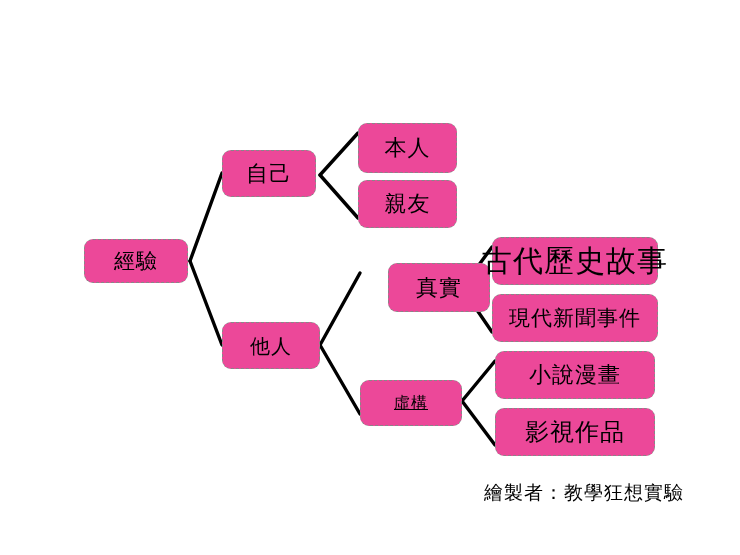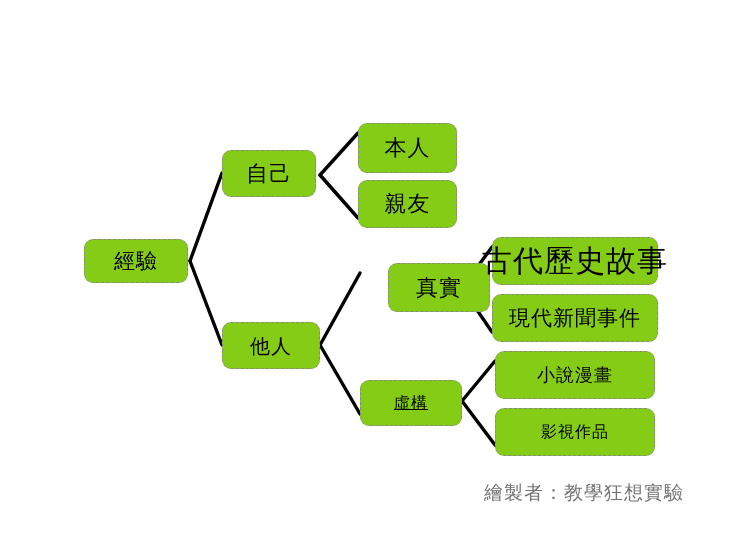--- a/index.html
+++ b/index.html
@@ -21,37 +21,37 @@
     top: 0;
     width: 740px;
     height: 555px;
     pointer-events: none;
   }
   .node {
     position: absolute;
     box-sizing: border-box;
     border: 1.5px dashed #888888;
     border-radius: 9px;
-    background: #84cc16;
+    background: #ec4899;
     color: #000000;
     display: flex;
     align-items: center;
     justify-content: center;
     text-align: center;
     line-height: 1;
     letter-spacing: 1px;
     white-space: nowrap;
   }
   .lvl0 { font-size: 21px; }
   .lvl1 { font-size: 22px; }
   .lvl2 { font-size: 22px; }
   .lvl3 { font-size: 22px; }
   #footer {
     position: absolute;
-    color: #737373;
+    color: #000000;
     font-size: 19px;
     letter-spacing: 1px;
     white-space: nowrap;
   }
 </style>
 </head>
 <body>
 
 <div id="canvas">
 
@@ -89,23 +89,23 @@
       </div>
       <div class="node lvl2" style="left: 360px; top: 380px; width: 102px; height: 46px; font-size: 16px; text-decoration: underline;">
         <span>虛構</span>
       </div>
       <div class="node lvl3" style="left: 492px; top: 237px; width: 166px; height: 48px; font-size: 30px;">
         <span>古代歷史故事</span>
       </div>
       <div class="node lvl3" style="left: 492px; top: 294px; width: 166px; height: 48px; font-size: 21px;">
         <span>現代新聞事件</span>
       </div>
-      <div class="node lvl3" style="left: 495px; top: 351px; width: 160px; height: 48px; font-size: 18px;">
+      <div class="node lvl3" style="left: 495px; top: 351px; width: 160px; height: 48px; font-size: 22px;">
         <span>小說漫畫</span>
       </div>
-      <div class="node lvl3" style="left: 495px; top: 408px; width: 160px; height: 48px; font-size: 16px;">
+      <div class="node lvl3" style="left: 495px; top: 408px; width: 160px; height: 48px; font-size: 24px;">
         <span>影視作品</span>
       </div>
     </div>
 
   <div id="footer" style="left: 484px; top: 480px;">繪製者：教學狂想實驗</div>
 
 </div>
 
 </body></html>

